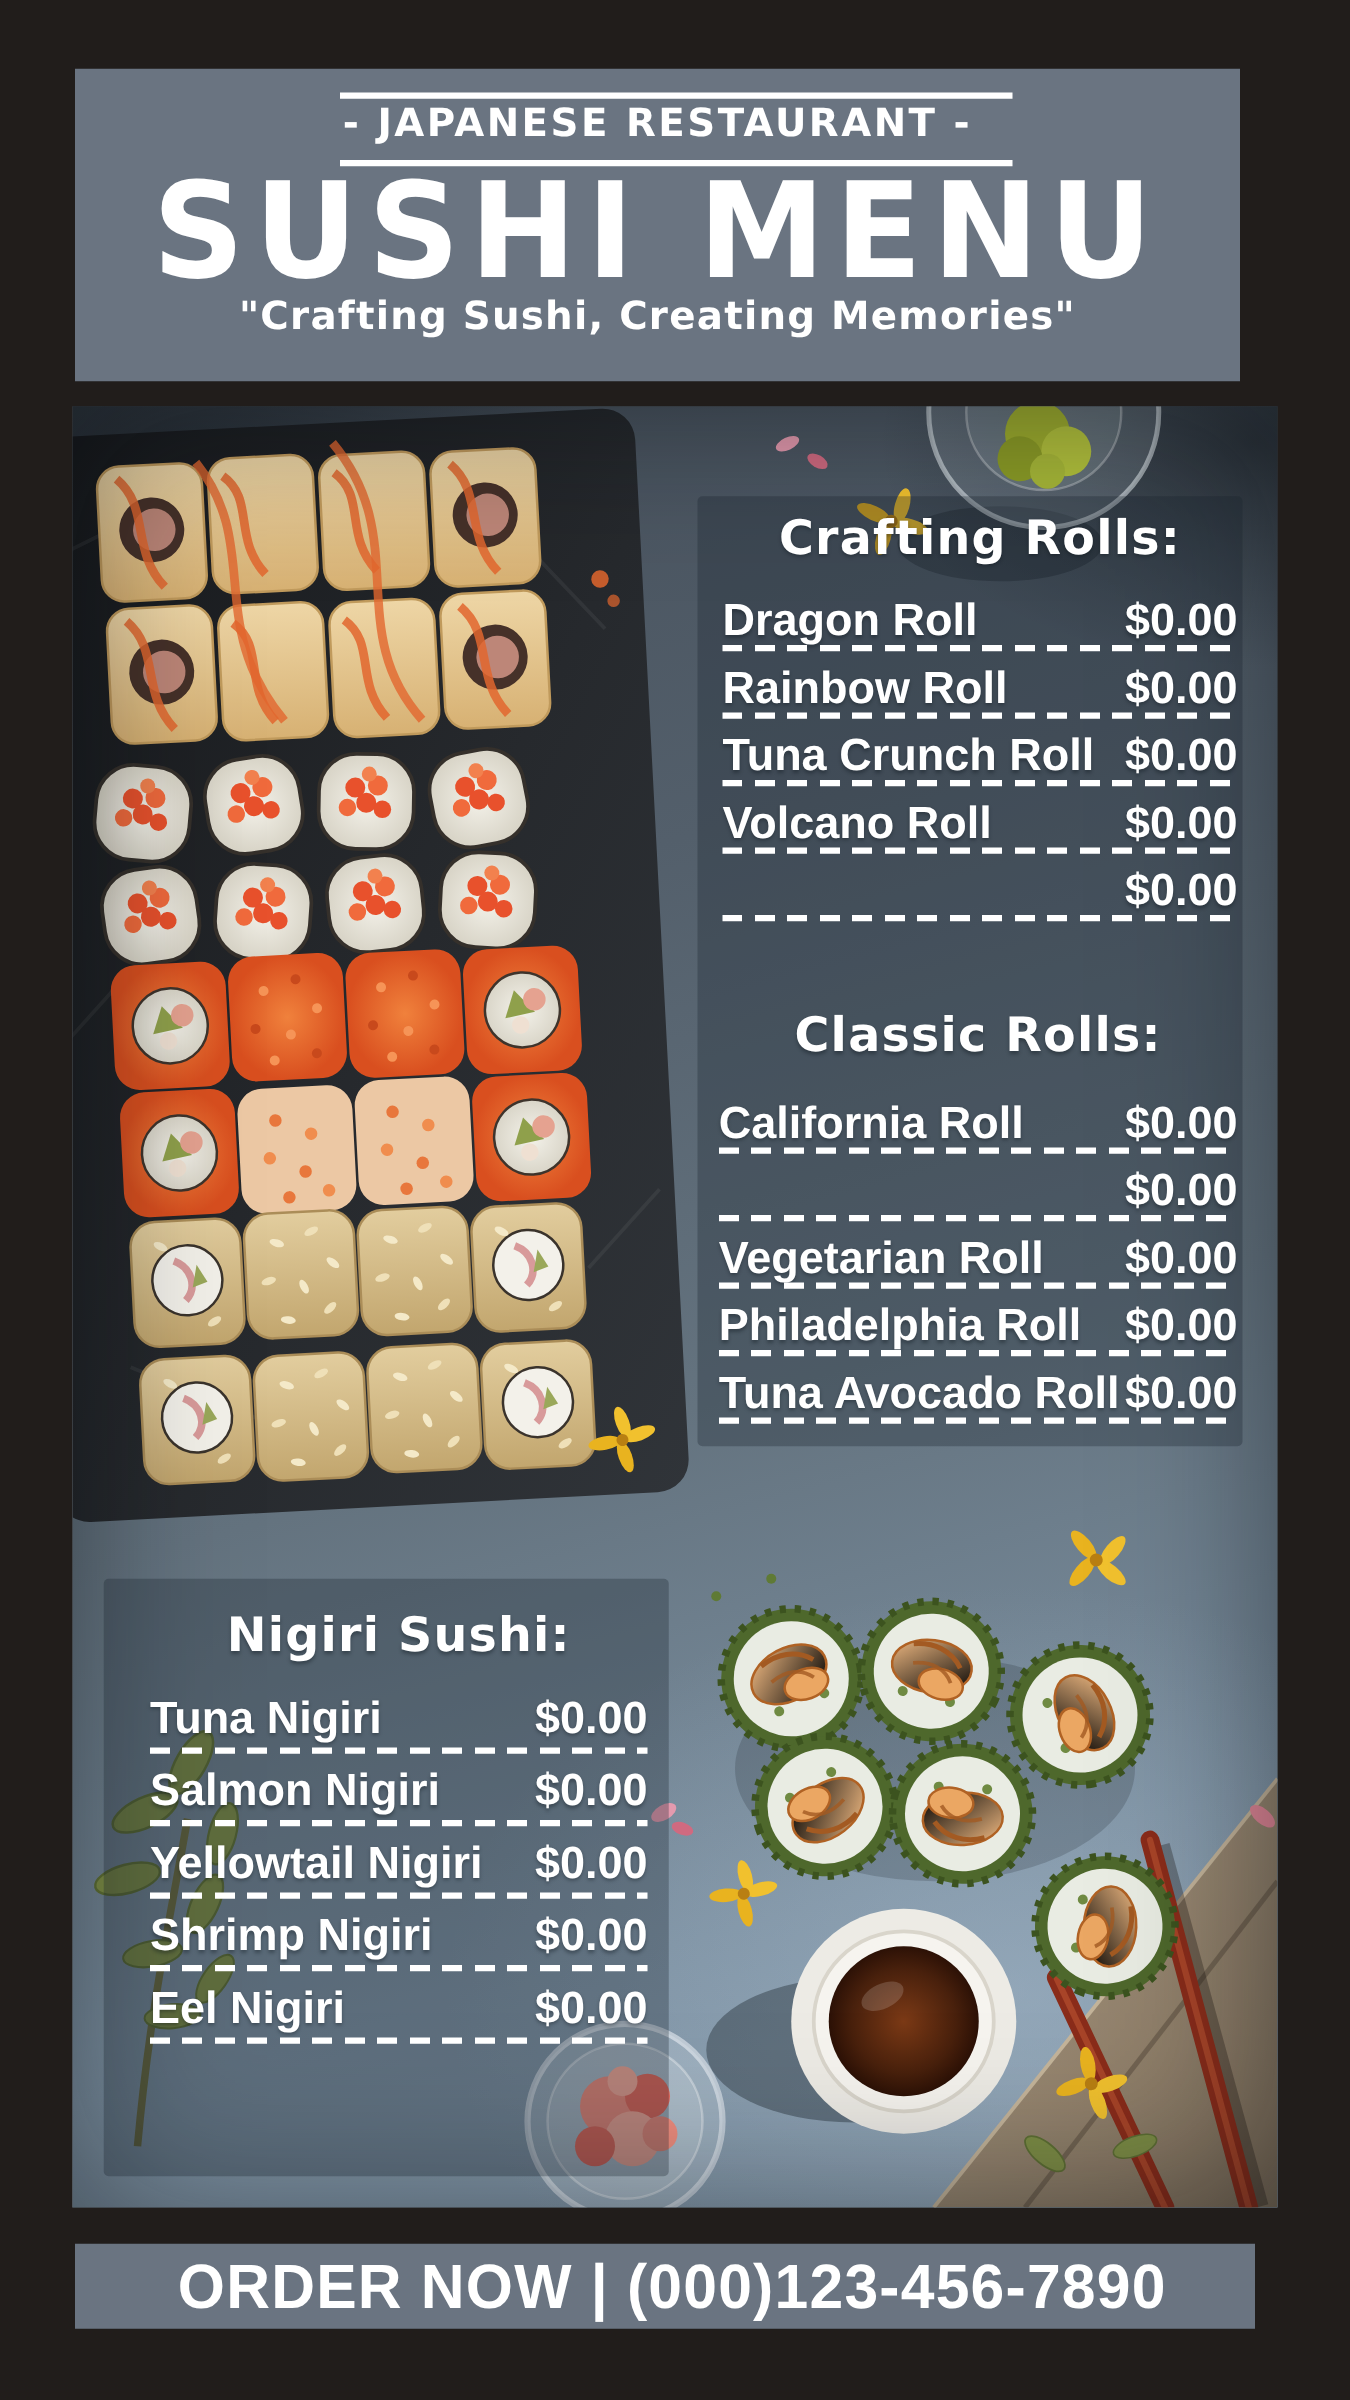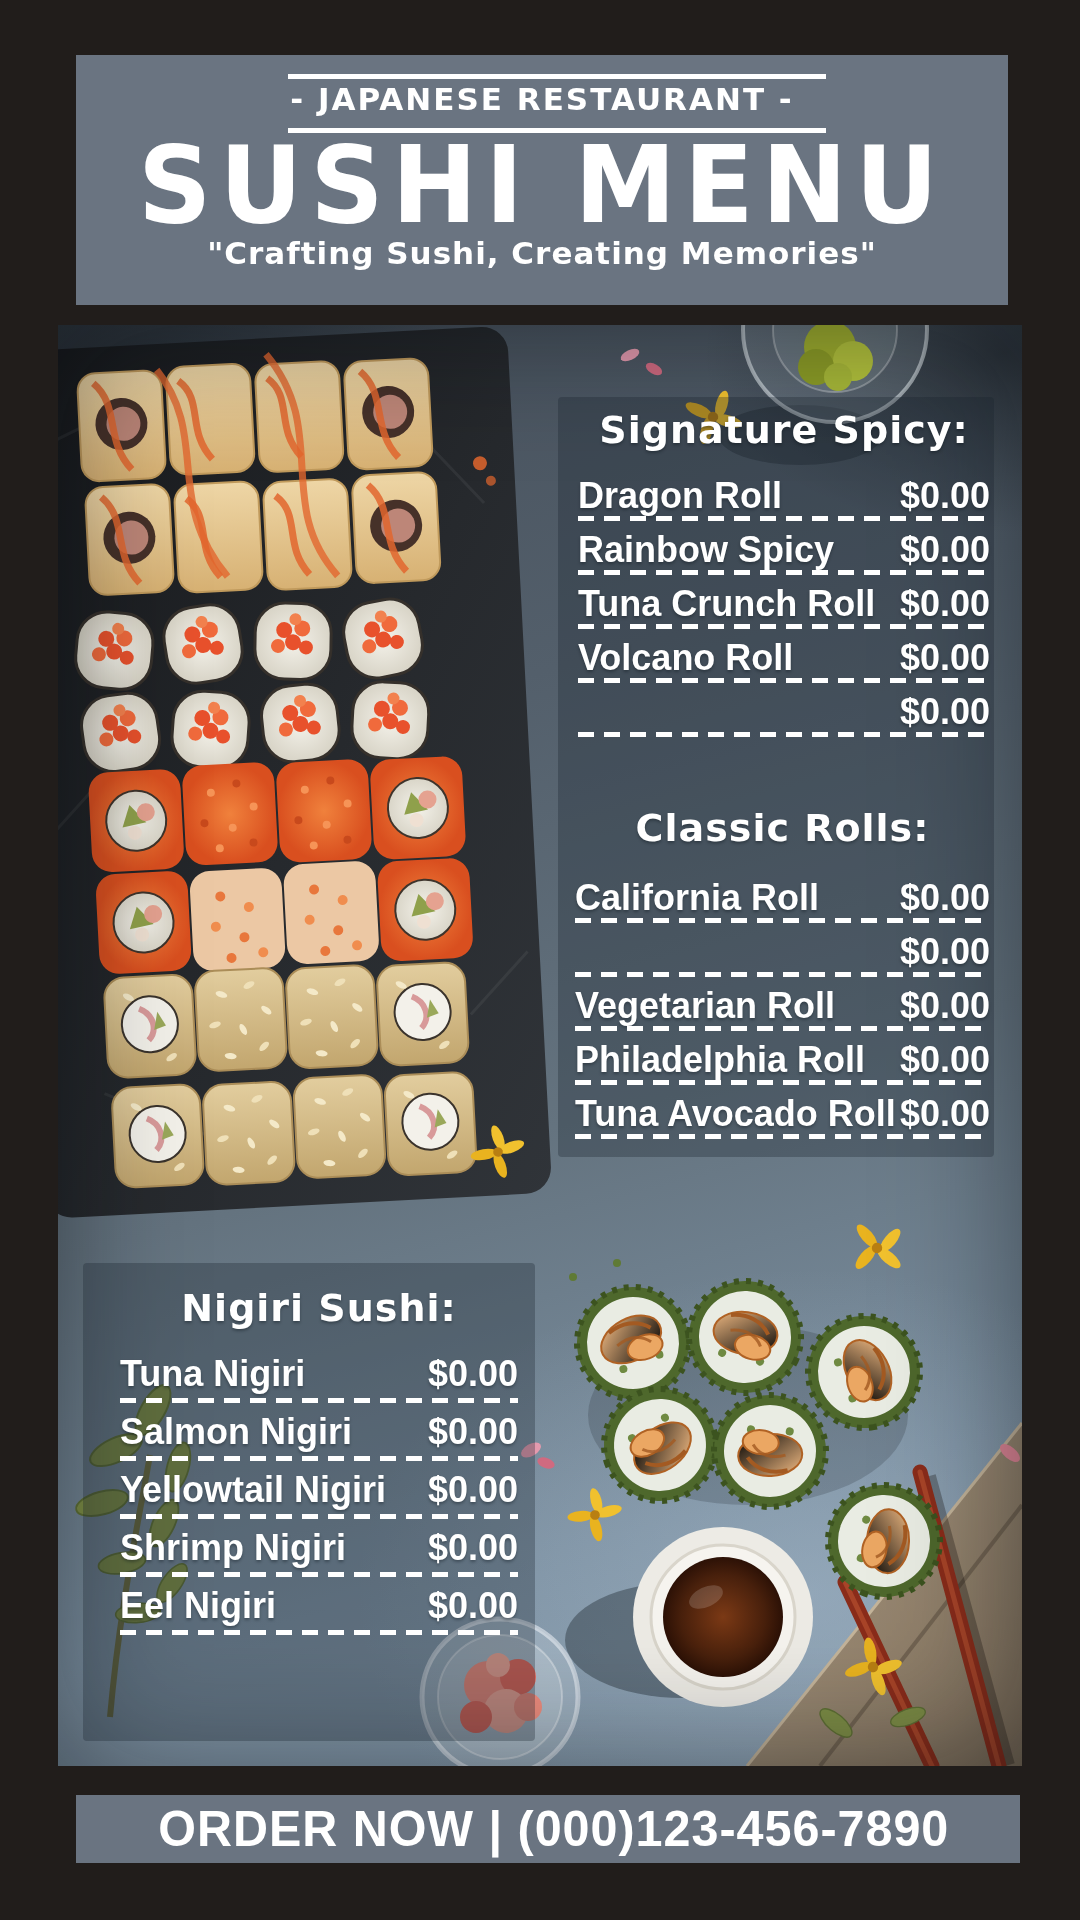--- a/index.html
+++ b/index.html
@@ -1,18 +1,18 @@
 <!DOCTYPE html>
 <html><head>
 <meta charset="utf-8">
 <style>
   html,body{margin:0;padding:0;background:#211d1b;}
   .canvas{position:relative;width:1080px;height:1920px;background:#211d1b;overflow:hidden;
           font-family:"DejaVu Sans",sans-serif;color:#fff;}
-  .panel{position:absolute;left:60px;width:932px;background:#6a7481;margin-left:16px;}
+  .panel{position:absolute;left:60px;width:932px;background:#6a7481;}
   .header-panel{top:55px;height:250px;}
   .footer-panel{top:1795px;height:68px;display:flex;align-items:center;justify-content:center;padding-left:12px;}
 
   .rule{position:absolute;left:212px;width:538px;height:5px;background:#ffffff;}
   .rule-top{top:19px;}
   .rule-bottom{top:73px;}
   .subtitle{position:absolute;top:26px;left:0;right:0;text-align:center;
             font-size:31px;font-weight:bold;letter-spacing:2px;}
   .title{position:absolute;top:80px;left:0;right:0;margin:0;text-align:center;line-height:1;
          font-size:102px;font-weight:bold;letter-spacing:8px;transform:scaleY(1.04);}
@@ -333,29 +333,29 @@
         <use href="#leaf" transform="translate(778,1398) rotate(40) scale(.7)"></use>
         <use href="#leaf" transform="translate(850,1392) rotate(-20) scale(.65)"></use>
       </g>
     </svg>
 
     <div class="vignette"></div>
     <div class="overlay overlay-rolls"></div>
     <div class="overlay overlay-nigiri"></div>
 
     <section class="menu-block sec-signature">
-      <h2 class="menu-heading">Signature Spicy:</h2>
+      <h2 class="menu-heading">Crafting Rolls:</h2>
       <div class="rows">
         <div class="row h54">
           <span class="item-name">Dragon Roll</span>
           <span class="item-price">$0.00</span>
           <span class="dash"></span>
         </div>
         <div class="row h54">
-          <span class="item-name">Rainbow Spicy</span>
+          <span class="item-name">Rainbow Roll</span>
           <span class="item-price">$0.00</span>
           <span class="dash"></span>
         </div>
         <div class="row h54">
           <span class="item-name">Tuna Crunch Roll</span>
           <span class="item-price">$0.00</span>
           <span class="dash"></span>
         </div>
         <div class="row h54">
           <span class="item-name">Volcano Roll</span>

